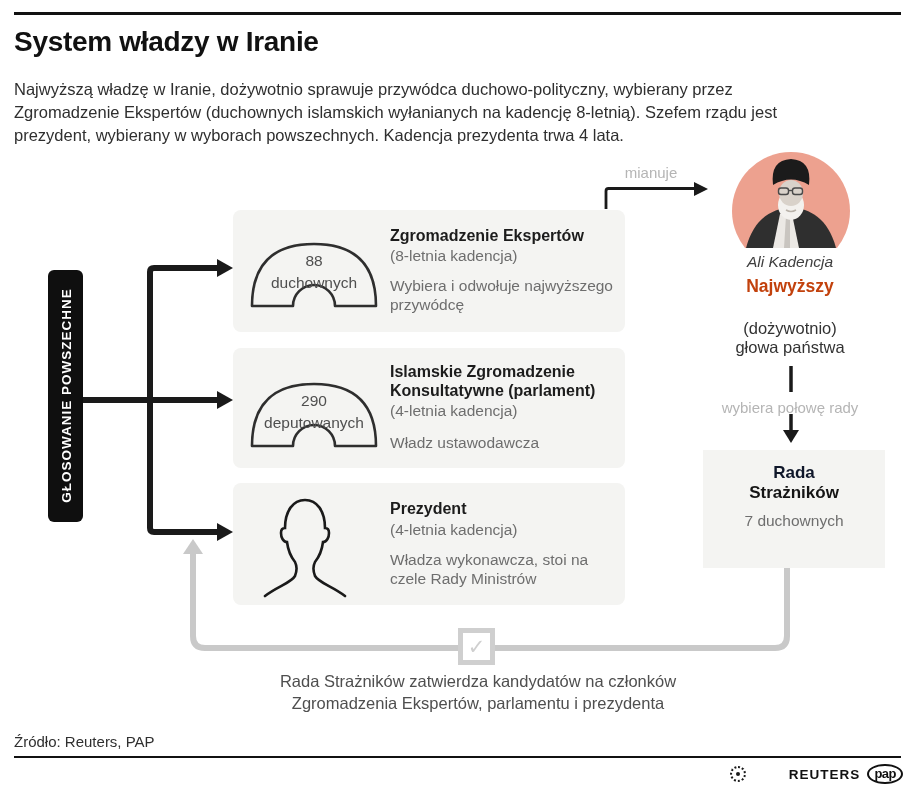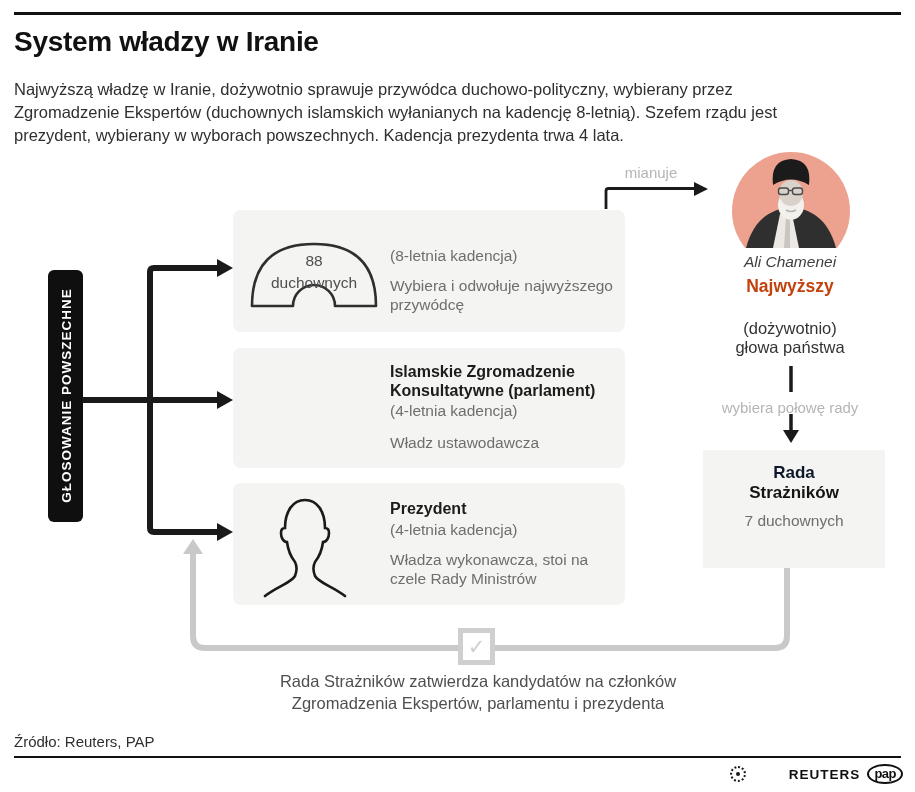--- a/index.html
+++ b/index.html
@@ -119,25 +119,33 @@
   </div>
 
   <div class="panel panel-1">
     <div class="arch-icon arch-1">
       <svg width="138" height="80" viewBox="0 0 138 80">
         <path d="M7,76 Q7,14 69,14 Q131,14 131,76 L90,76 A21,21 0 0 0 48,76 Z" fill="none" stroke="#2e2e2e" stroke-width="2.6" stroke-linejoin="round"></path>
       </svg>
       <div class="val">88</div>
       <div class="lab">duchownych</div>
     </div>
+    <div class="ptext ptitle p1-title">Zgromadzenie Ekspertów</div>
     <div class="ptext pterm p1-term">(8-letnia kadencja)</div>
     <div class="ptext pdesc p1-desc">Wybiera i odwołuje najwyższego przywódcę</div>
   </div>
 
   <div class="panel panel-2">
+    <div class="arch-icon arch-2">
+      <svg width="138" height="80" viewBox="0 0 138 80">
+        <path d="M7,76 Q7,14 69,14 Q131,14 131,76 L90,76 A21,21 0 0 0 48,76 Z" fill="none" stroke="#2e2e2e" stroke-width="2.6" stroke-linejoin="round"></path>
+      </svg>
+      <div class="val">290</div>
+      <div class="lab">deputowanych</div>
+    </div>
     <div class="ptext ptitle p2-title">Islamskie Zgromadzenie Konsultatywne (parlament)</div>
     <div class="ptext pterm p2-term">(4-letnia kadencja)</div>
     <div class="ptext pdesc p2-desc">Władz ustawodawcza</div>
   </div>
 
   <div class="panel panel-3">
     <div class="head-icon">
       <svg width="86" height="104" viewBox="0 0 86 104">
         <path d="M3,101 C16,91 29,88 33,81 C35,76 35,71 33,67 C29,62 26,55 25,47
                  C21,47 19,42 19,38 C19,34 21,33 23,33 C23,16 31,5 43,5
@@ -168,21 +176,21 @@
         <ellipse cx="59" cy="41" rx="12" ry="13" fill="#d9d2ca"></ellipse>
         <path d="M41,33 Q38,8 59,7 Q80,8 77,33 Q59,22 41,33 Z" fill="#1b1b1b"></path>
         <rect x="46.5" y="36" width="10" height="6.5" rx="2.5" fill="none" stroke="#4a4a4a" stroke-width="1.4"></rect>
         <rect x="60.5" y="36" width="10" height="6.5" rx="2.5" fill="none" stroke="#4a4a4a" stroke-width="1.4"></rect>
         <path d="M56.5,38.5 H60.5" stroke="#4a4a4a" stroke-width="1.4"></path>
         <path d="M54,58 Q59,61 64,58" stroke="#b9b2a9" stroke-width="1.5" fill="none"></path>
       </g>
     </svg>
   </div>
 
-  <div class="leader-name">Ali Chamenei</div>
+  <div class="leader-name">Ali Kadencja</div>
   <div class="leader-line leader-b ll-1">Najwyższy</div>
   <div class="leader-line leader-r ll-4">głowa państwa</div>
   <div class="leader-line leader-r ll-3">(dożywotnio)</div>
 
   <div class="lbl-gray lbl-wybiera">wybiera połowę rady</div>
 
   <div class="council">
     <div class="c-t1">Rada</div>
     <div class="c-t2">Strażników</div>
     <div class="c-m1">7 duchownych</div>

